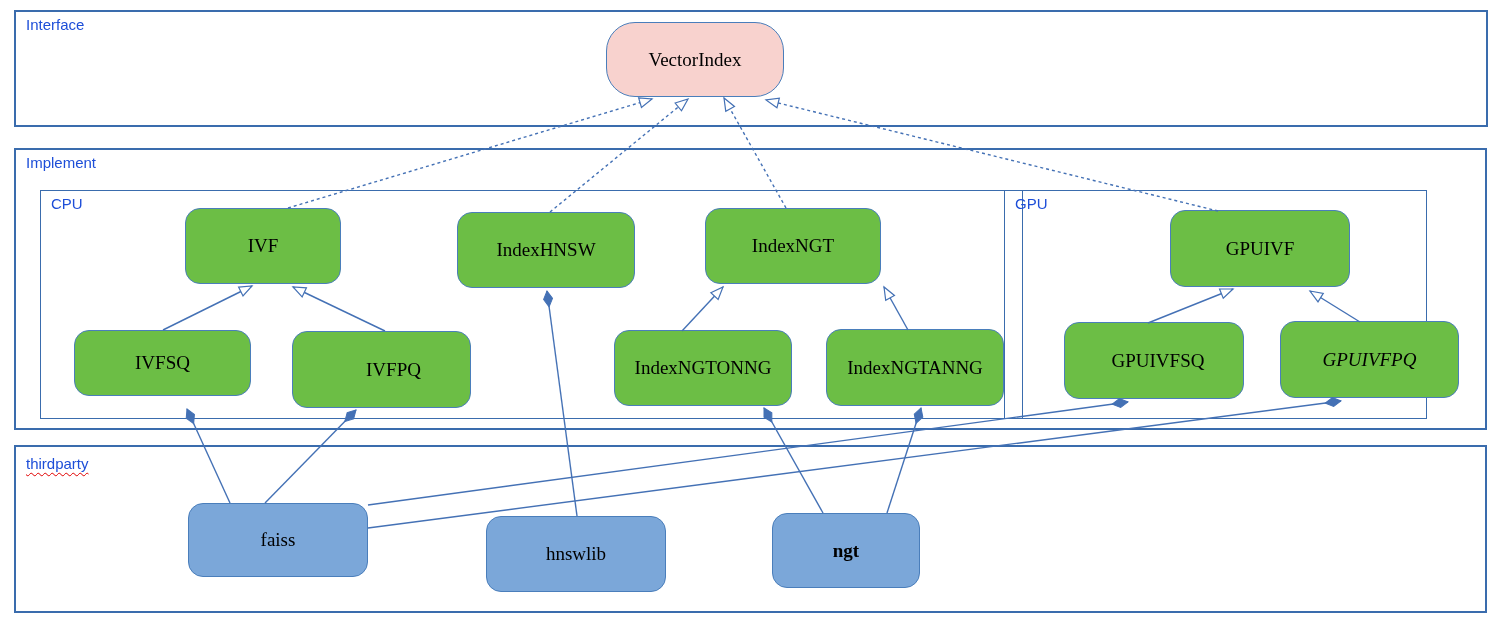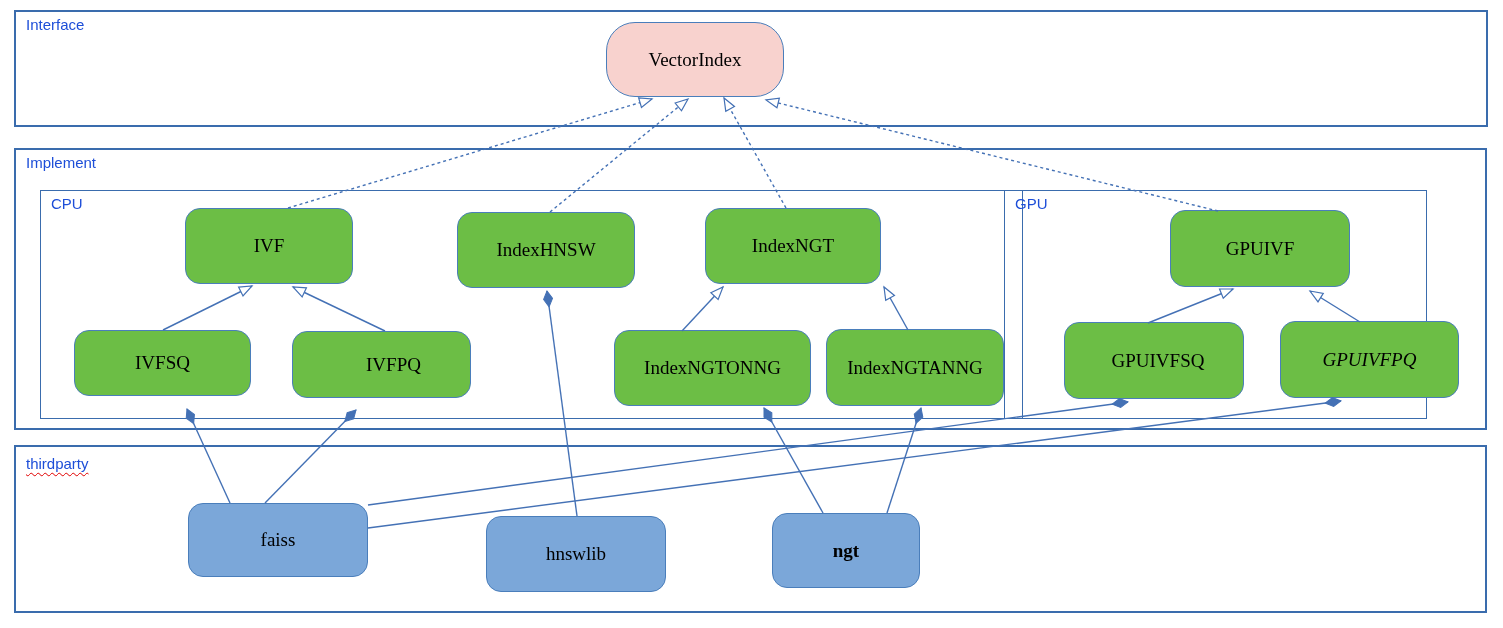--- a/index.html
+++ b/index.html
@@ -59,45 +59,45 @@
   </div>
 
   <div class="container" style="left:14px; top:445px; width:1473px; height:168px;">
     <span class="container-label squiggle" style="top:8px;">thirdparty</span>
   </div>
 
   <div class="node iface" style="left:606px; top:22px; width:178px; height:75px;">
     <span>VectorIndex</span>
   </div>
 
-  <div class="node impl" style="left:185px; top:208px; width:168px; height:76px;text-align:right;">
+  <div class="node impl" style="left:185px; top:208px; width:156px; height:76px;text-align:right;">
     <span>IVF</span>
   </div>
 
   <div class="node impl" style="left:457px; top:212px; width:178px; height:76px;">
     <span>IndexHNSW</span>
   </div>
 
   <div class="node impl" style="left:705px; top:208px; width:176px; height:76px;">
     <span>IndexNGT</span>
   </div>
 
   <div class="node impl" style="left:1170px; top:210px; width:180px; height:77px;">
     <span>GPUIVF</span>
   </div>
 
   <div class="node impl" style="left:74px; top:330px; width:177px; height:66px;">
     <span>IVFSQ</span>
   </div>
 
-  <div class="node impl" style="left:292px; top:331px; width:179px; height:67px;padding-left:24px;">
+  <div class="node impl" style="left:292px; top:331px; width:179px; height:77px;padding-left:24px;">
     <span>IVFPQ</span>
   </div>
 
-  <div class="node impl" style="left:614px; top:330px; width:197px; height:76px;">
+  <div class="node impl" style="left:614px; top:330px; width:178px; height:76px;">
     <span>IndexNGTONNG</span>
   </div>
 
   <div class="node impl" style="left:826px; top:329px; width:178px; height:77px;text-align:center;">
     <span>IndexNGTANNG</span>
   </div>
 
   <div class="node impl" style="left:1064px; top:322px; width:180px; height:77px;padding-left:8px;">
     <span>GPUIVFSQ</span>
   </div>

